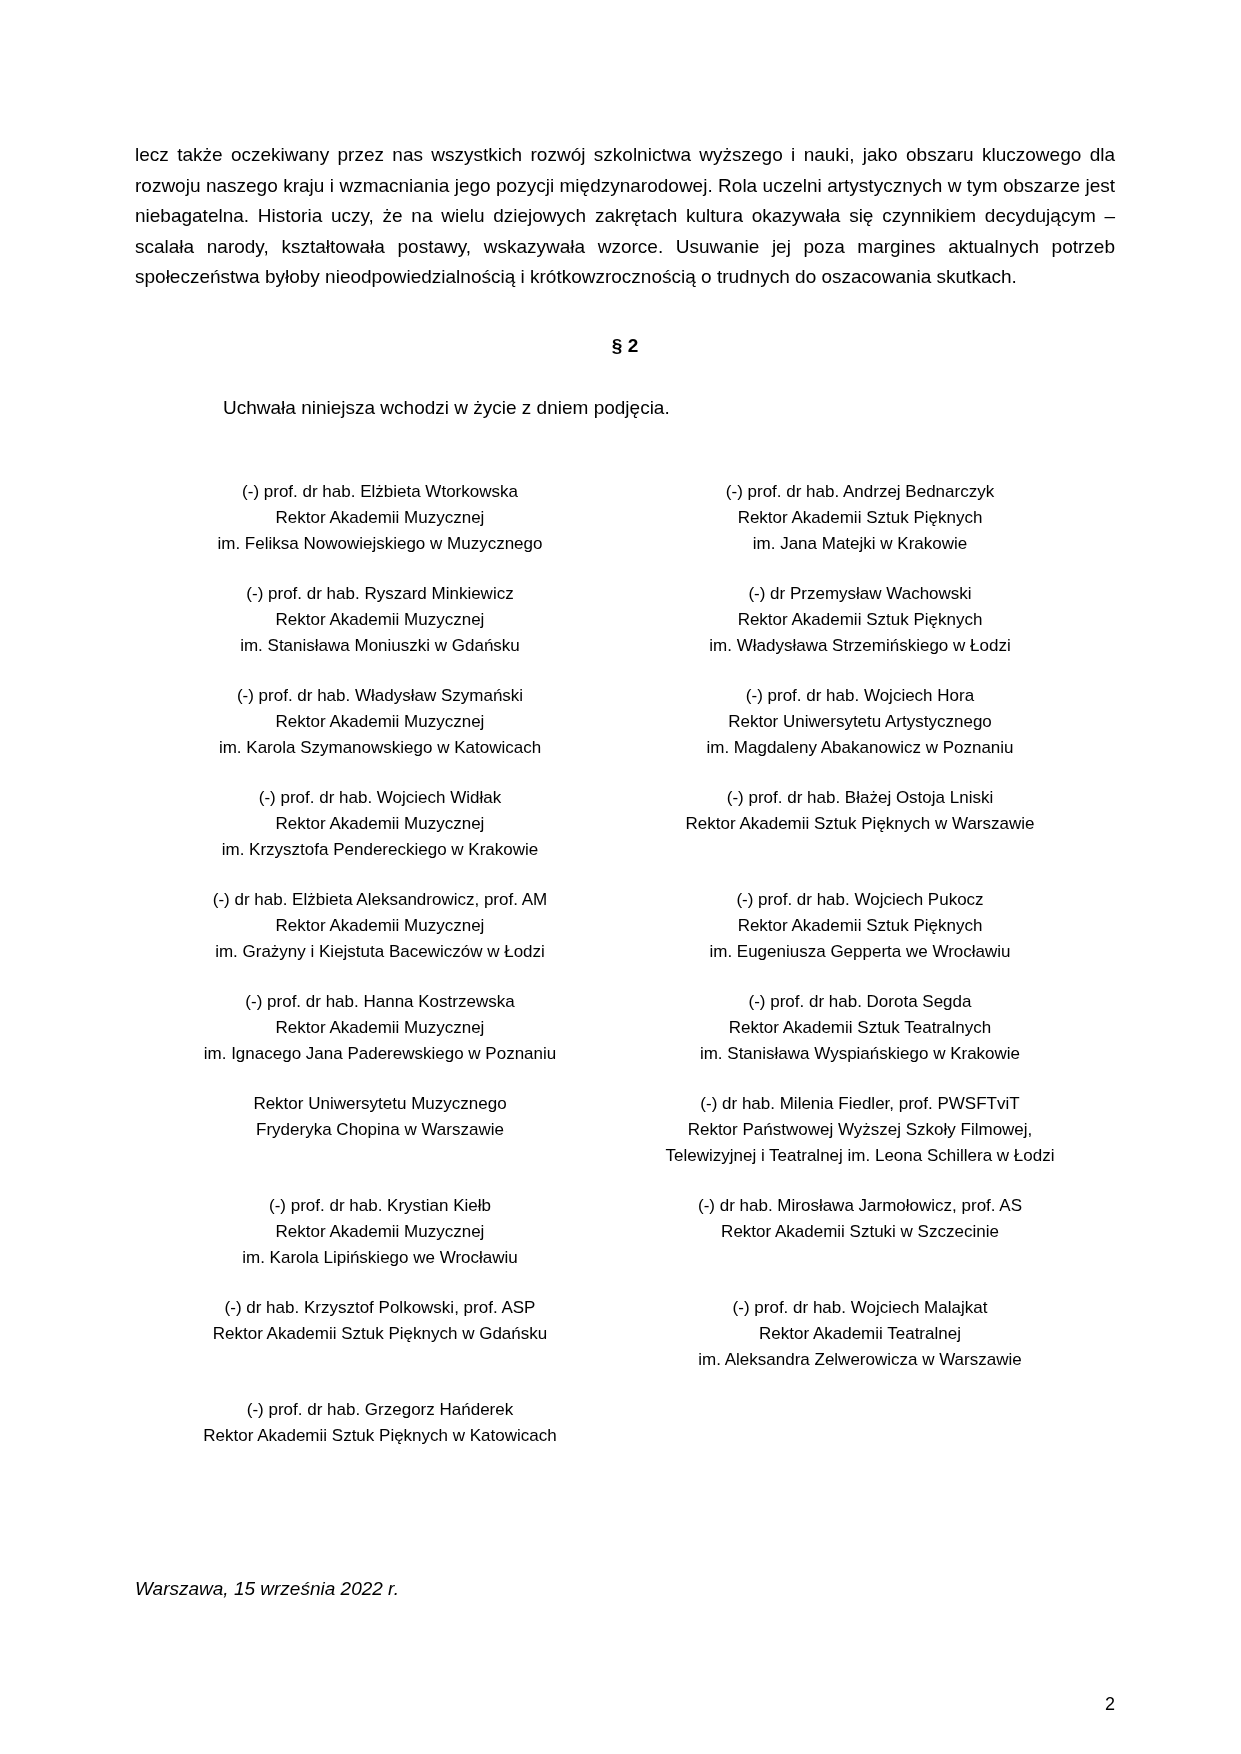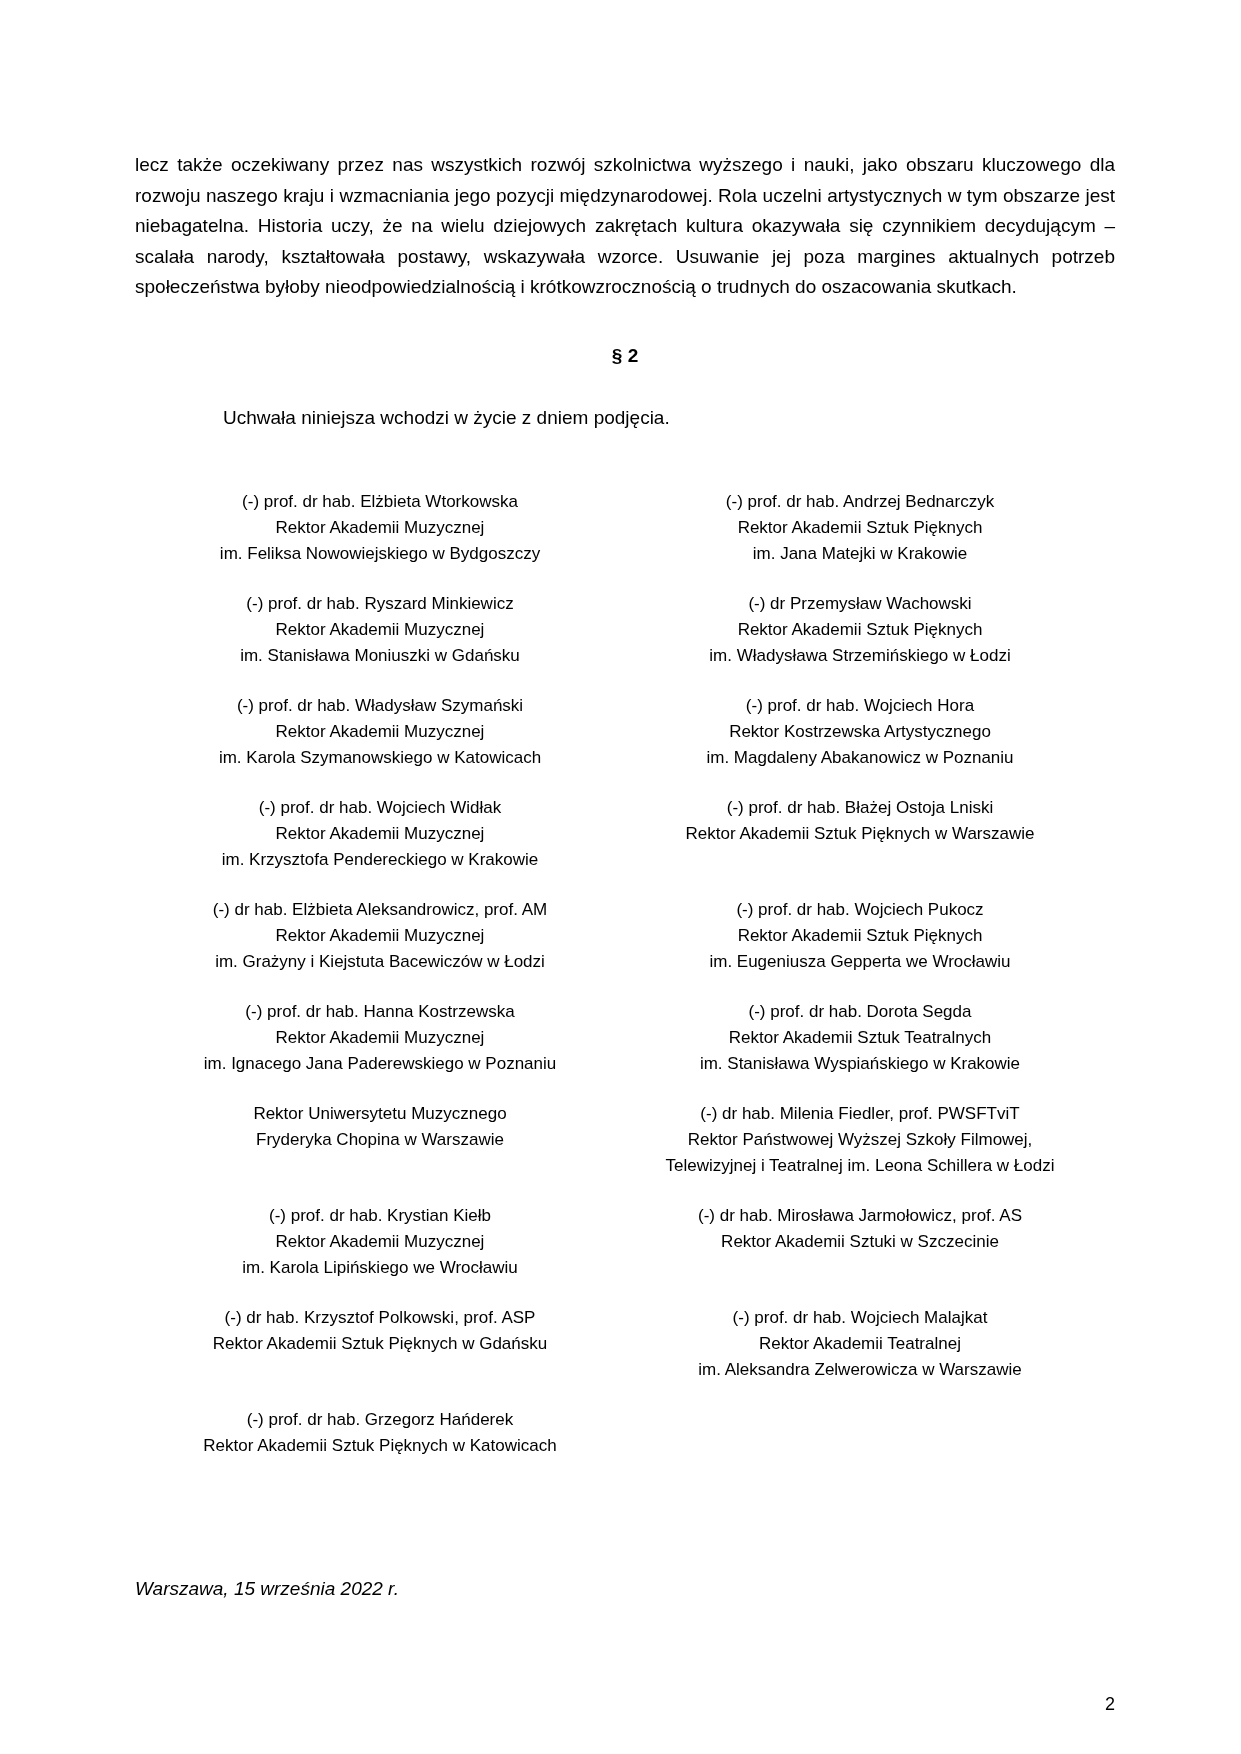--- a/index.html
+++ b/index.html
@@ -8,21 +8,21 @@
     width: 1241px;
     height: 1754px;
     margin: 0 auto;
     background: #ffffff;
     font-family: "Liberation Sans", sans-serif;
     color: #000000;
     overflow: hidden;
   }
   .content {
     position: absolute;
-    top: 150px;
+    top: 140px;
     left: 135px;
     width: 980px;
   }
   .body-paragraph {
     margin: 0;
     font-size: 19px;
     line-height: 30.5px;
     text-align: justify;
     text-align-last: left;
   }
@@ -79,21 +79,21 @@
 
     <div class="section-heading">§ 2</div>
 
     <p class="section-text">Uchwała niniejsza wchodzi w życie z dniem podjęcia.</p>
 
     <div class="signatures">
 
       <div class="sig-block">
         <div class="sig-name">(-) prof. dr hab. Elżbieta Wtorkowska</div>
         <div class="sig-line">Rektor Akademii Muzycznej</div>
-        <div class="sig-line">im. Feliksa Nowowiejskiego w Bydgoszczy</div>
+        <div class="sig-line">im. Feliksa Nowowiejskiego w Muzycznego</div>
       </div>
       <div class="sig-block">
         <div class="sig-name">(-) prof. dr hab. Ryszard Minkiewicz</div>
         <div class="sig-line">Rektor Akademii Muzycznej</div>
         <div class="sig-line">im. Stanisława Moniuszki w Gdańsku</div>
       </div>
       <div class="sig-block">
         <div class="sig-name">(-) prof. dr hab. Władysław Szymański</div>
         <div class="sig-line">Rektor Akademii Muzycznej</div>
         <div class="sig-line">im. Karola Szymanowskiego w Katowicach</div>
@@ -136,21 +136,21 @@
         <div class="sig-line">Rektor Akademii Sztuk Pięknych</div>
         <div class="sig-line">im. Jana Matejki w Krakowie</div>
       </div>
       <div class="sig-block right-col">
         <div class="sig-name">(-) dr Przemysław Wachowski</div>
         <div class="sig-line">Rektor Akademii Sztuk Pięknych</div>
         <div class="sig-line">im. Władysława Strzemińskiego w Łodzi</div>
       </div>
       <div class="sig-block right-col">
         <div class="sig-name">(-) prof. dr hab. Wojciech Hora</div>
-        <div class="sig-line">Rektor Kostrzewska Artystycznego</div>
+        <div class="sig-line">Rektor Uniwersytetu Artystycznego</div>
         <div class="sig-line">im. Magdaleny Abakanowicz w Poznaniu</div>
       </div>
       <div class="sig-block right-col">
         <div class="sig-name">(-) prof. dr hab. Błażej Ostoja Lniski</div>
         <div class="sig-line">Rektor Akademii Sztuk Pięknych w Warszawie</div>
       </div>
       <div class="sig-block right-col">
         <div class="sig-name">(-) prof. dr hab. Wojciech Pukocz</div>
         <div class="sig-line">Rektor Akademii Sztuk Pięknych</div>
         <div class="sig-line">im. Eugeniusza Gepperta we Wrocławiu</div>

